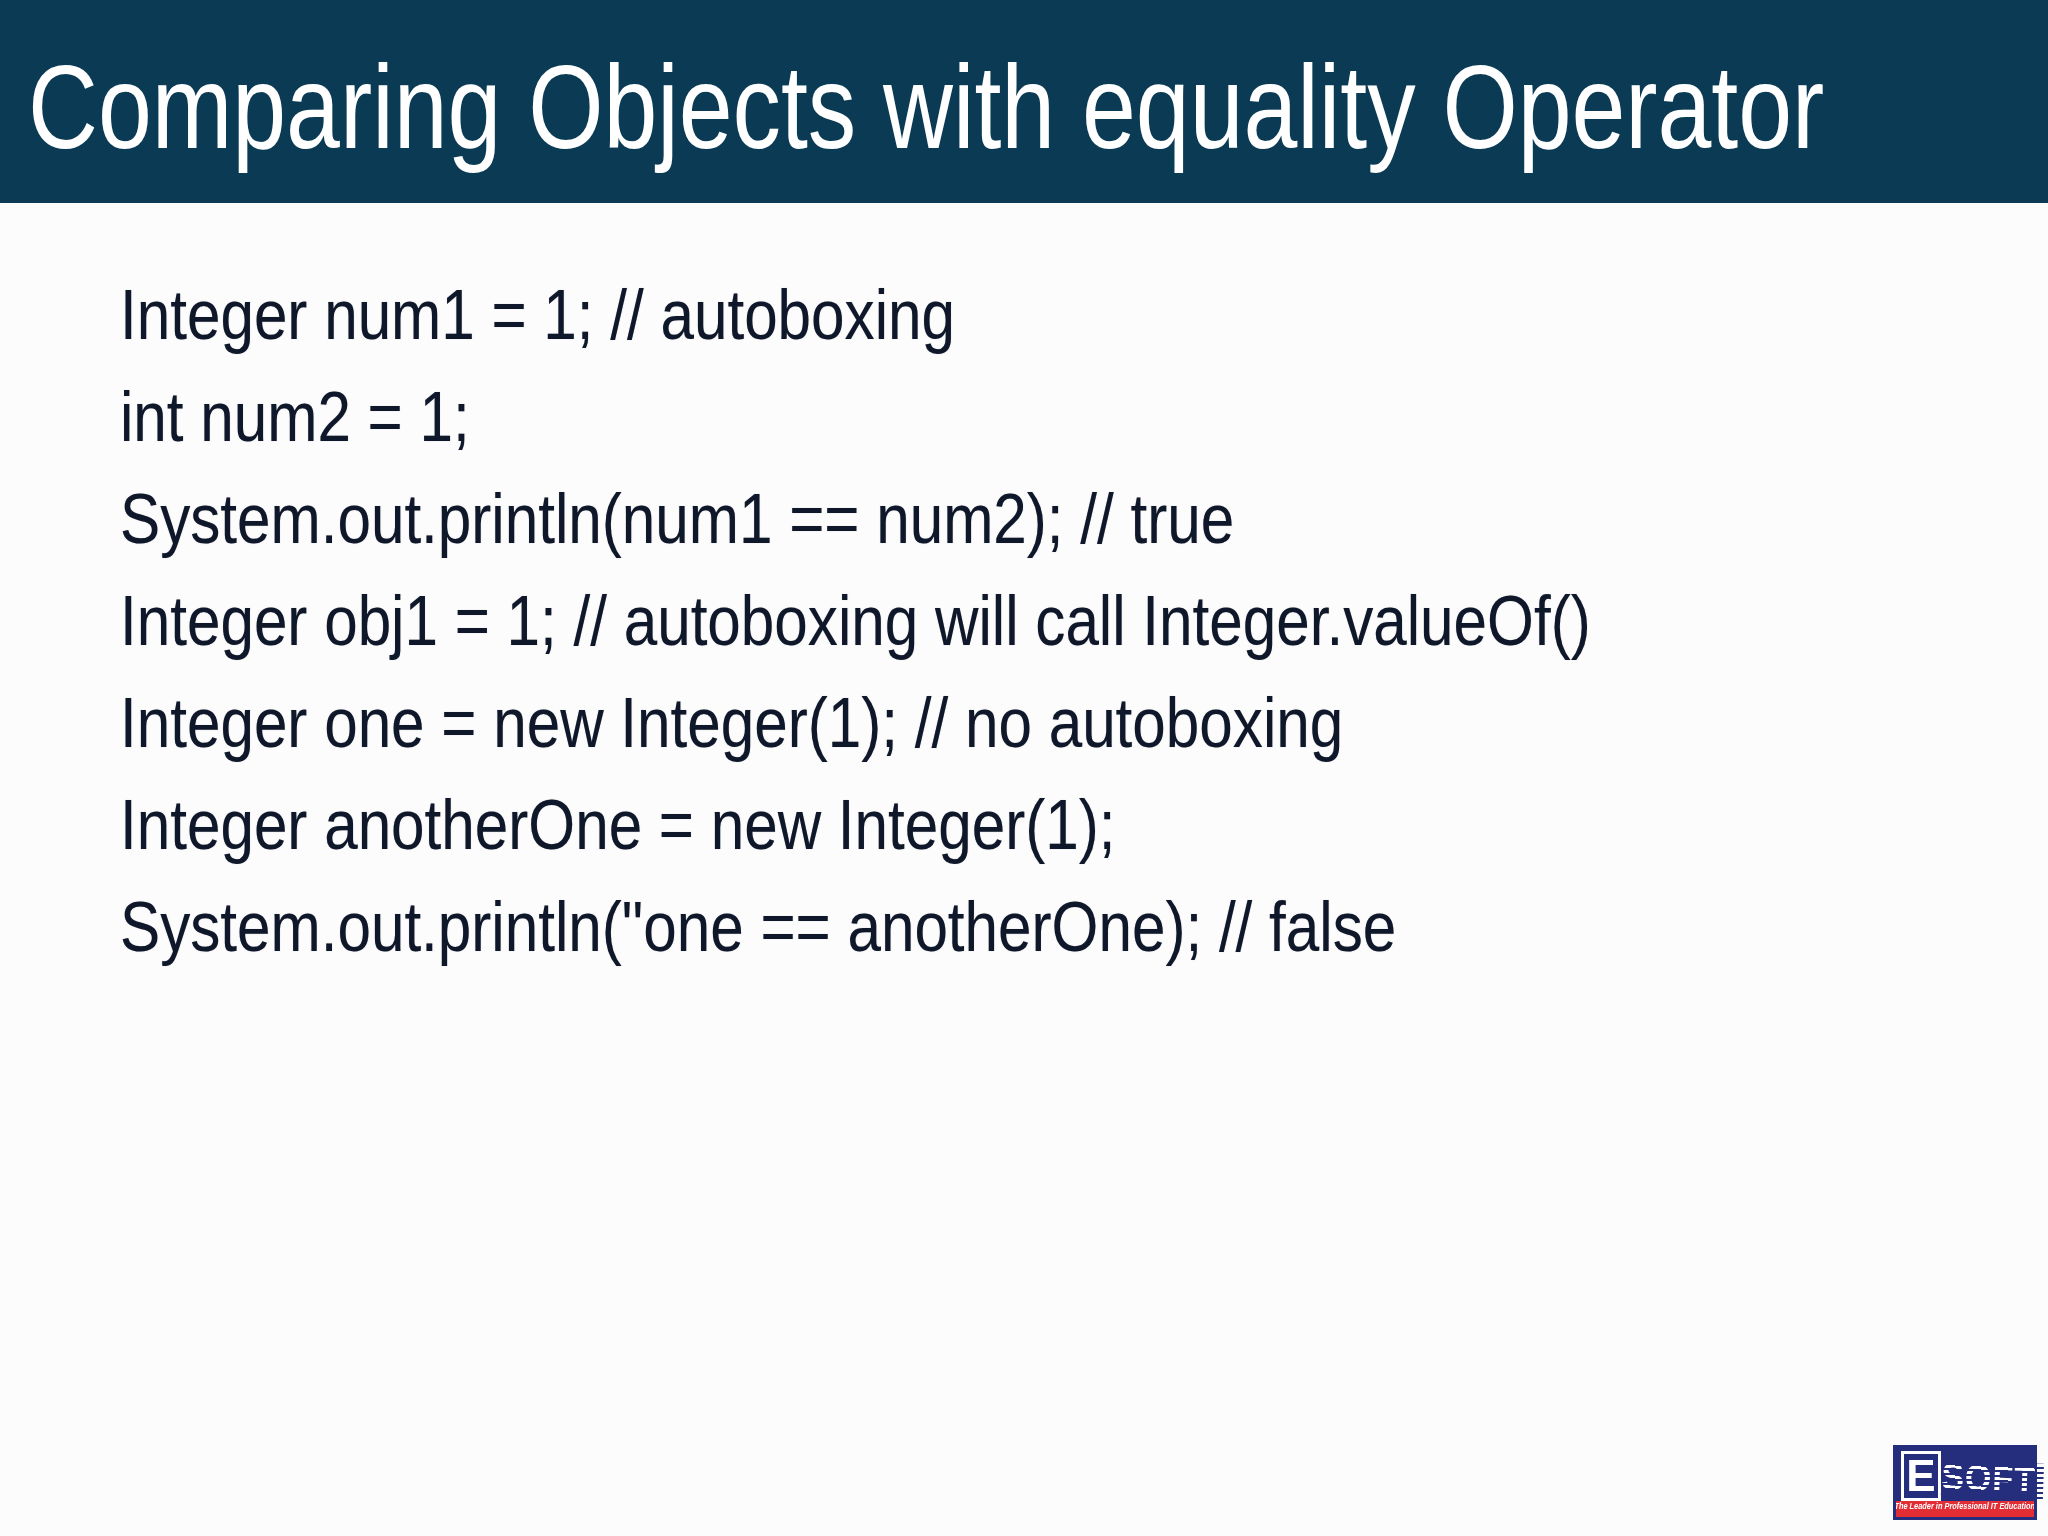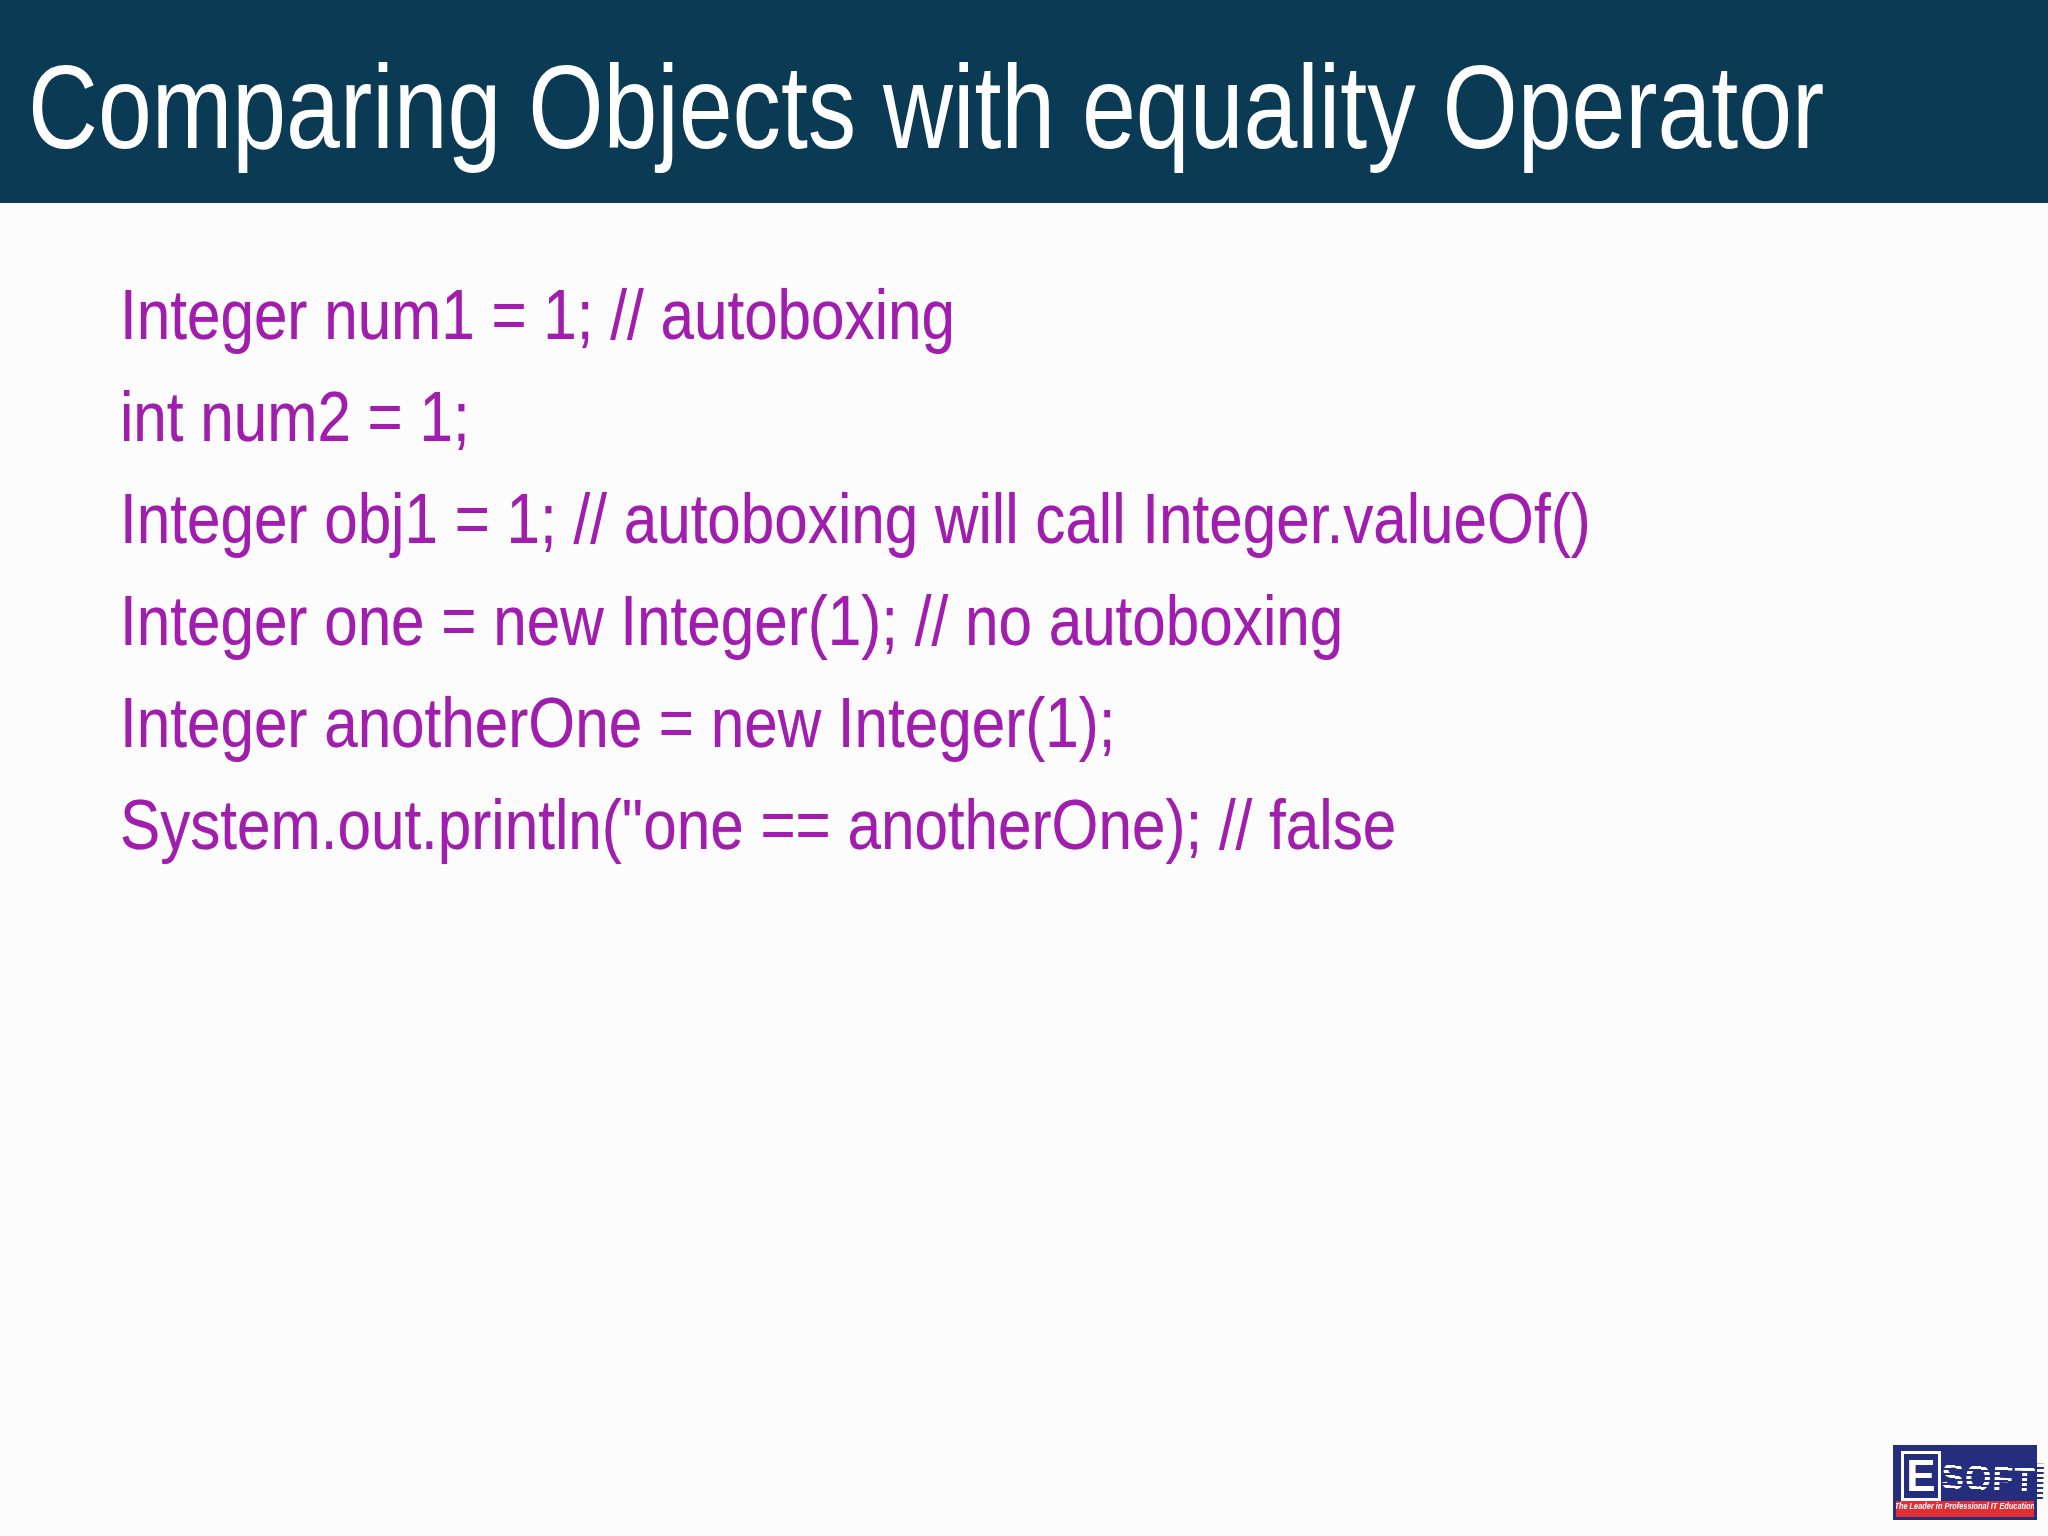--- a/index.html
+++ b/index.html
@@ -35,21 +35,21 @@
     display: inline-block;
     transform: scaleX(0.82);
     transform-origin: 0 0;
   }
 
   
   .code-area {
     position: absolute;
     left: 120px;
     top: 272px;
-    color: #a21caf;
+    color: #0f172a;
   }
   .code-block + .code-block { }
   .code-para { margin: 0 0 16px 0; }
   .code-line {
     font-size: 70px;
     line-height: 86px;
     white-space: nowrap;
     transform: scaleX(0.86);
     transform-origin: 0 0;
     text-shadow: 0 0 1px rgba(0,0,0,0.35);
@@ -136,20 +136,23 @@
 
   <div class="code-area">
 
     <div class="code-block">
       <div class="code-para">
         <div class="code-line">Integer num1 = 1; // autoboxing</div>
       </div>
       <div class="code-para">
         <div class="code-line">int num2 = 1;</div>
       </div>
+      <div class="code-para">
+        <div class="code-line">System.out.println(num1 == num2); // true</div>
+      </div>
     </div>
 
     <div class="code-block">
       <div class="code-para">
         <div class="code-line">Integer obj1 = 1; // autoboxing will call Integer.valueOf()</div>
       </div>
     </div>
 
     <div class="code-block">
       <div class="code-para">

